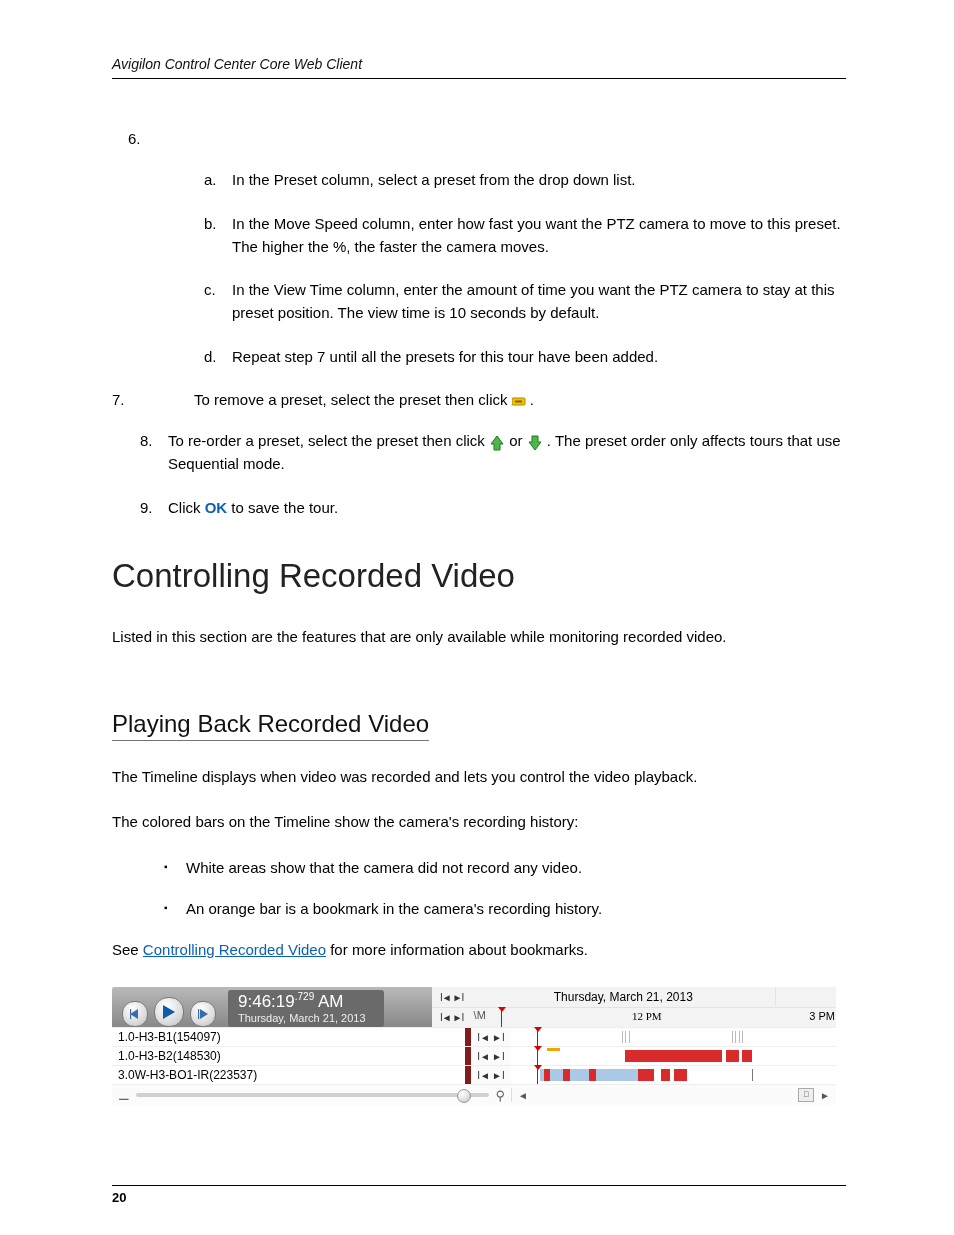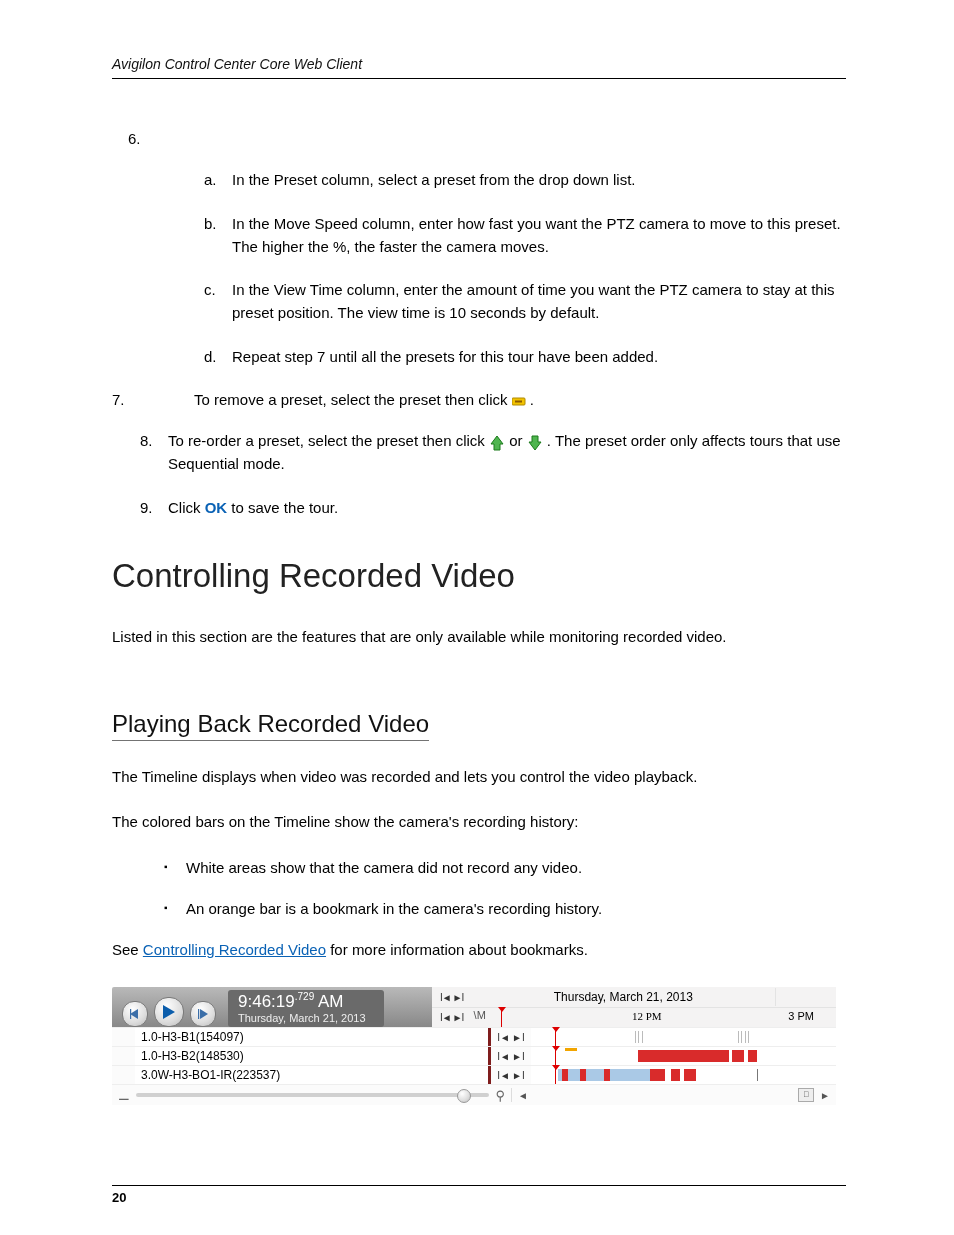--- a/index.html
+++ b/index.html
@@ -157,22 +157,22 @@
     content:""; position:absolute; top:-1px; left:-4px;
     border-left:4px solid transparent; border-right:4px solid transparent;
     border-top:5px solid #d00;
   }
   .tl-body-row {
     display:flex; height:18px; border-top:1px solid #eee; align-items:center;
     background:#fbfbfb;
   }
   .cam-name {
     width:347px; padding-left:6px; font-size:12px; color:#000;
-    background:#fff; border-right:3px solid #7f1d1d; height:100%;
-    display:flex; align-items:center;margin-left:23px;
+    background:#fff; border-right:6px solid #7f1d1d; height:100%;
+    display:flex; align-items:center;
   }
   .cam-skip { width:40px; display:flex; gap:2px; justify-content:center; font-size:10px; color:#333;}
   .cam-track {
     flex:1; position:relative; height:100%; background:#fff;
   }
   .seg { position:absolute; top:3px; height:12px; }
   .seg.blue { background:#5aa0e0; }
   .seg.red { background:#d92b2b; }
   .seg.orange { background:#f2a500; top:1px; height:3px;}
   .motion-bar { position:absolute; top:3px; width:1px; height:12px; background:#bbb;}
@@ -339,21 +339,21 @@
           <div style="width:60px;"></div>
         </div>
         <div class="tl-head-row" style="border-bottom:none;">
           <div class="skip-btns">
               <span>I◄</span>
               <span>►I</span>
             </div>
           <div class="ruler">
             <span style="position:absolute;left:2px;top:1px;font-size:11px;color:#555">\M</span>
             <span class="hour-lbl" style="left:44%;font-family:Liberation Serif, serif;">12 PM</span>
-            <span class="hour-lbl" style="right:22px;">3 PM</span>
+            <span class="hour-lbl" style="right:1px;">3 PM</span>
             <div class="playhead" style="left:8%;"></div>
           </div>
         </div>
       </div>
     </div>
 
     <div class="tl-body-row">
       <div class="cam-name">1.0-H3-B1(154097)</div>
       <div class="cam-skip">
           <span>I◄</span>

